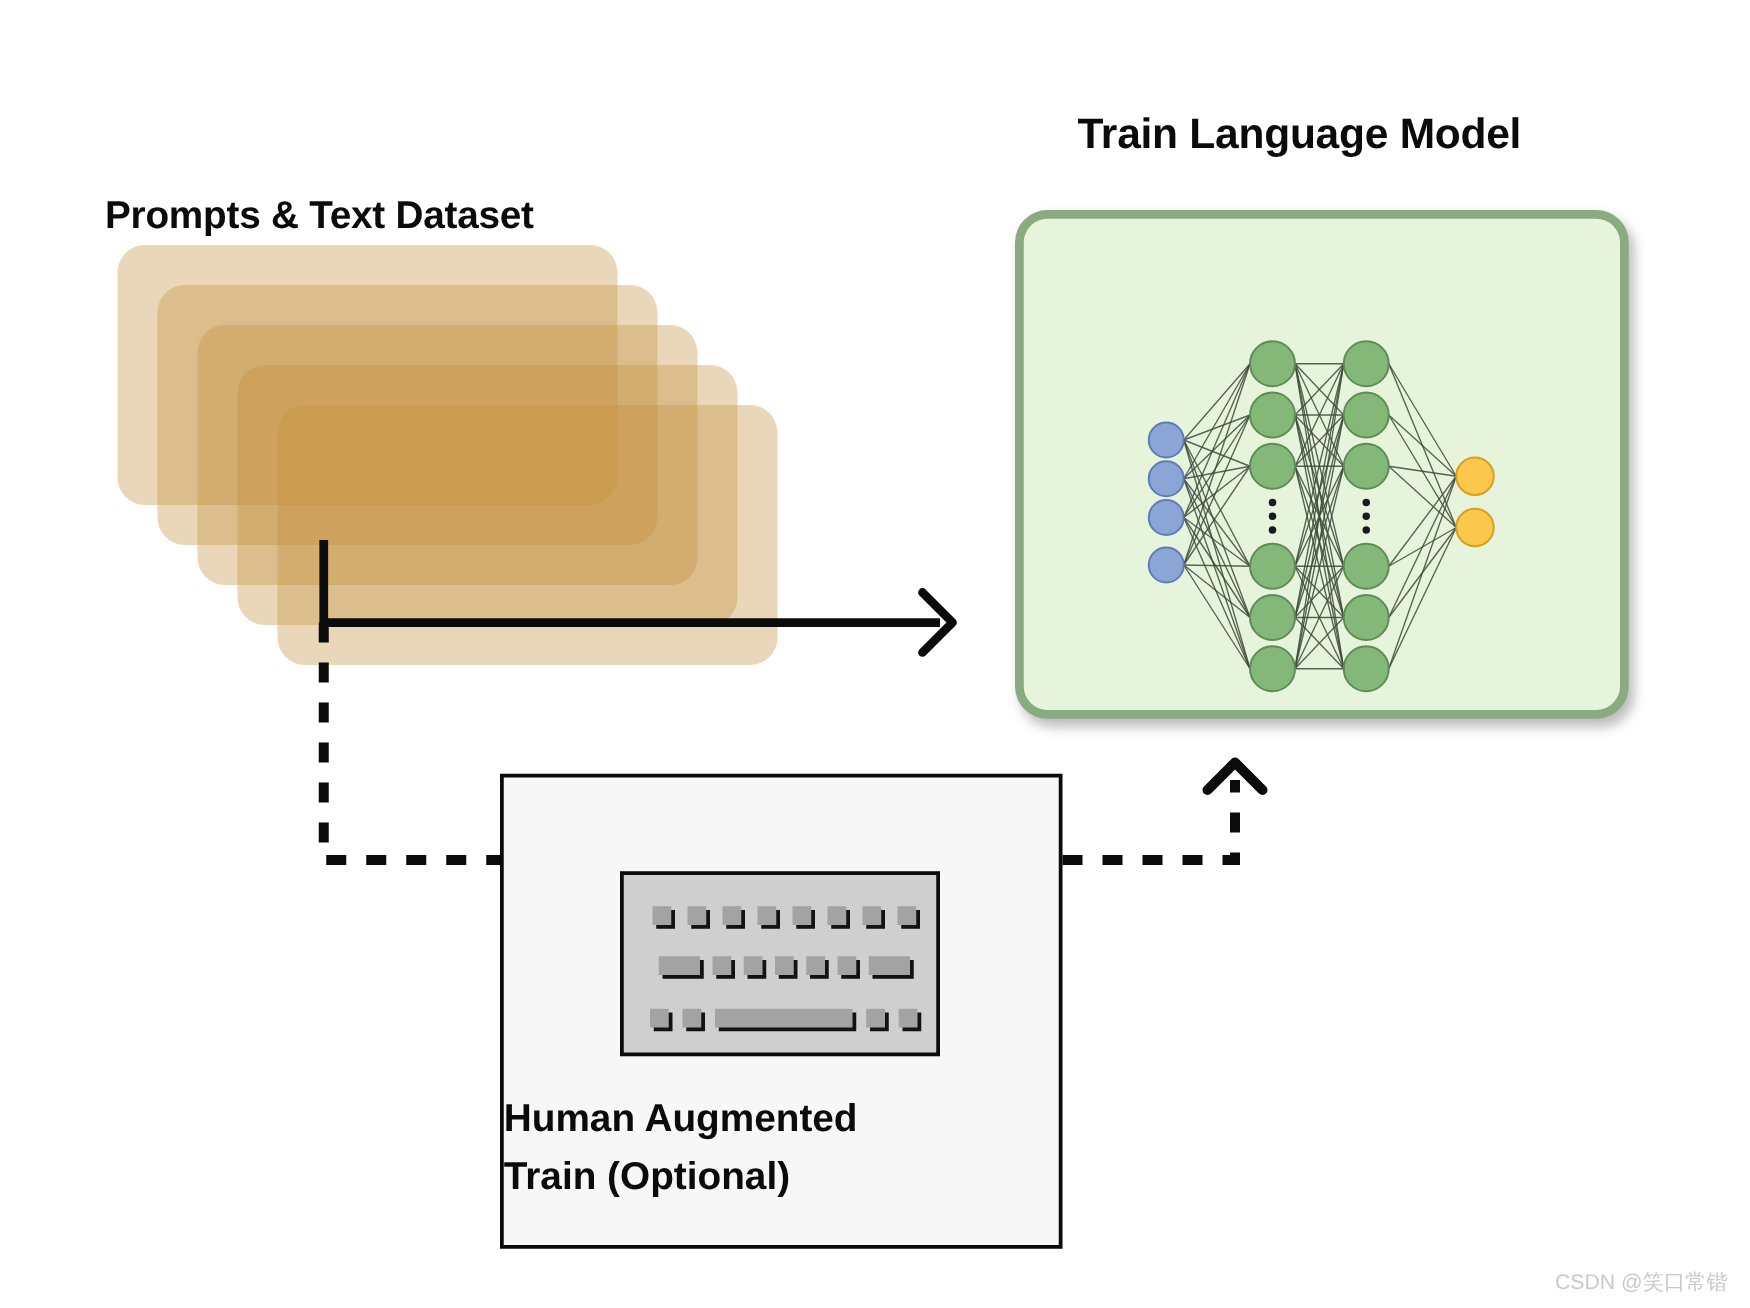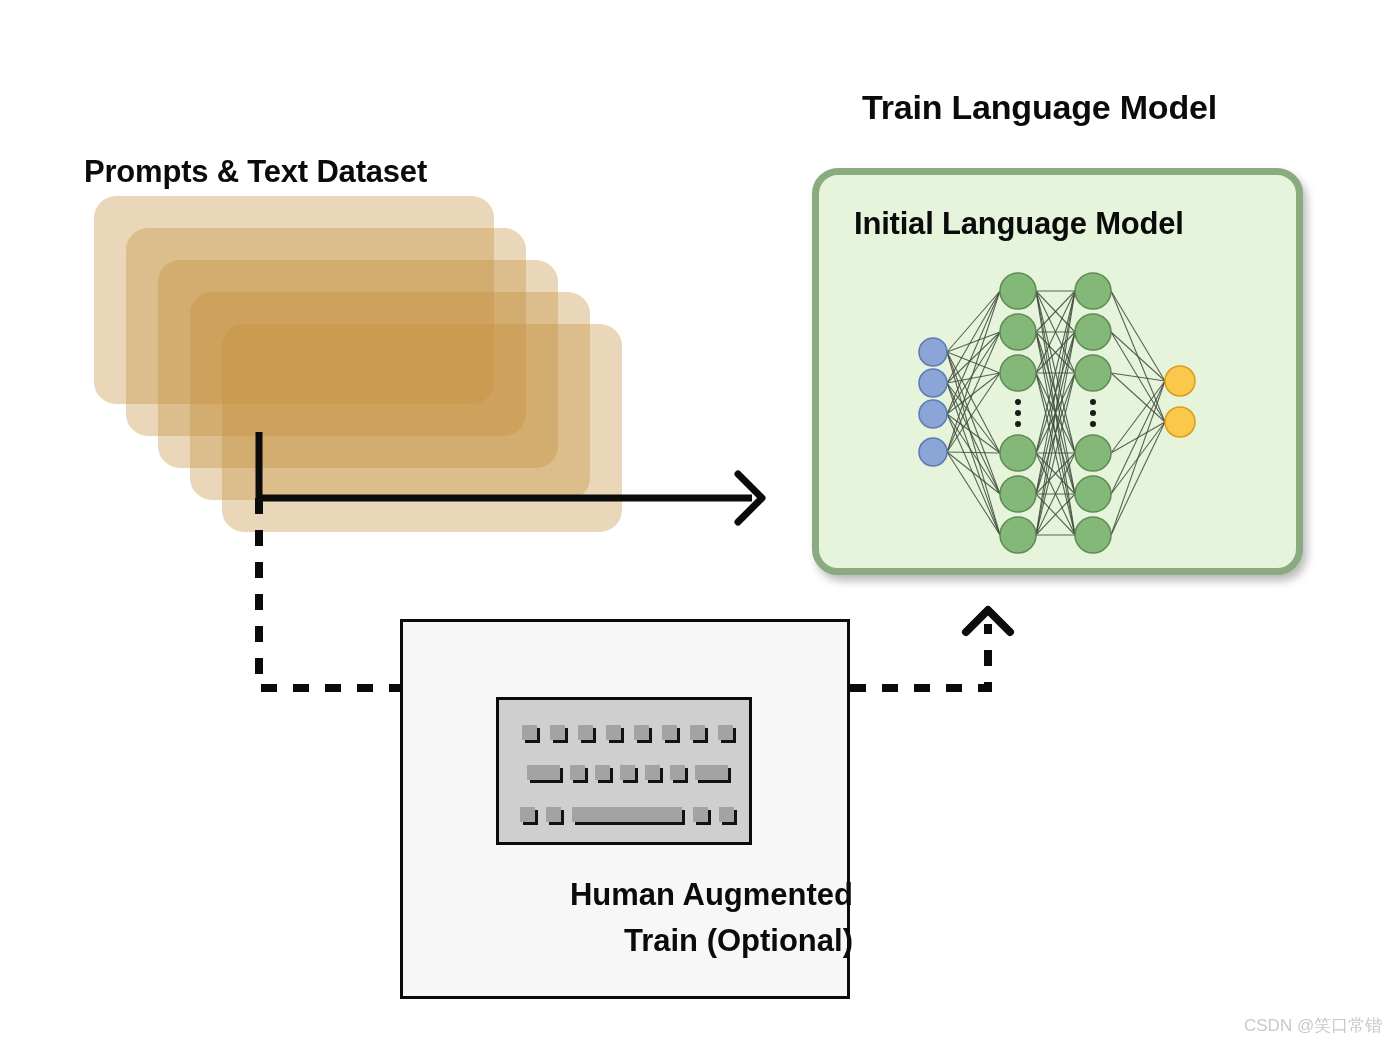--- a/index.html
+++ b/index.html
@@ -74,21 +74,21 @@
     height: 380px;
     box-sizing: border-box;
     border: 3px solid #0b0b0b;
     background: #f7f7f7;
   }
   #human-label {
     position: absolute;
     left: 0;
     top: 250px;
     width: 450px;
-    text-align: right;
+    text-align: left;
     font-size: 31px;
     font-weight: bold;
     color: #0b0b0b;
     line-height: 46px;
   }
 
   
   #keyboard {
     position: absolute;
     left: 93px;
@@ -143,21 +143,20 @@
       <div class="doc-card" style="left: 190px; top: 292px; width: 400px; height: 208px; border-radius: 22px; background: rgba(197, 144, 61, 0.36);"></div>
       <div class="doc-card" style="left: 222px; top: 324px; width: 400px; height: 208px; border-radius: 22px; background: rgba(197, 144, 61, 0.36);"></div>
     </div>
 
   <div id="prompts-title" class="abs title">Prompts &amp; Text Dataset</div>
 
   <div id="train-title" class="abs title">Train Language Model</div>
 
   <div id="model-box" class="abs"></div>
 
-  <div id="model-title" class="abs title">Initial Language Model</div>
 
   <svg id="nn" class="abs" style="left:0;top:0;width:1400px;height:1046px;">
       <g>
         <line x1="947" y1="352" x2="1000" y2="291" stroke="#3e4a3a" stroke-width="1.1" opacity="0.85"></line>
         <line x1="947" y1="352" x2="1000" y2="332" stroke="#3e4a3a" stroke-width="1.1" opacity="0.85"></line>
         <line x1="947" y1="352" x2="1000" y2="373" stroke="#3e4a3a" stroke-width="1.1" opacity="0.85"></line>
         <line x1="947" y1="352" x2="1000" y2="453" stroke="#3e4a3a" stroke-width="1.1" opacity="0.85"></line>
         <line x1="947" y1="352" x2="1000" y2="494" stroke="#3e4a3a" stroke-width="1.1" opacity="0.85"></line>
         <line x1="947" y1="352" x2="1000" y2="535" stroke="#3e4a3a" stroke-width="1.1" opacity="0.85"></line>
         <line x1="947" y1="383" x2="1000" y2="291" stroke="#3e4a3a" stroke-width="1.1" opacity="0.85"></line>

